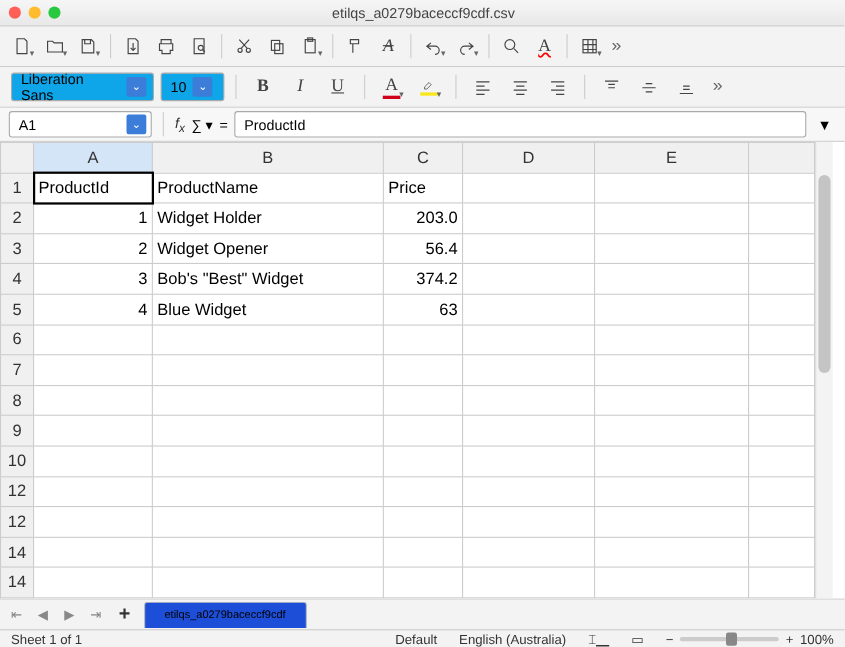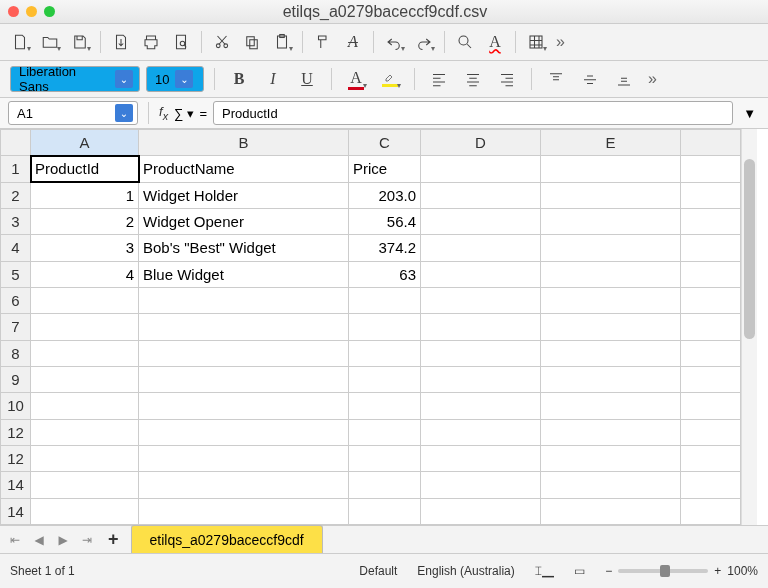--- a/index.html
+++ b/index.html
@@ -19,21 +19,21 @@
     background: linear-gradient(#f6f6f6,#e8e8e8);
     border-bottom: 1px solid #ccc;
     display: flex;
     align-items: center;
     padding: 0 8px;
     position: relative;
   }
   .traffic { display: flex; gap: 7px; }
   .dot { width: 11px; height: 11px; border-radius: 50%; }
   .dot.red{background:#ff5f57;} .dot.yellow{background:#febc2e;} .dot.green{background:#28c840;}
-  .window-title { position:absolute; left:2px; right:0; text-align:center; font-size:16px; color:#444; pointer-events:none;}
+  .window-title { position:absolute; left:2px; right:0; text-align:center; font-size:13px; color:#444; pointer-events:none;}
   .toolbar {
     background:#f3f3f3;
     border-bottom:1px solid #ccc;
     display:flex;
     align-items:center;
     padding:4px 6px;
     gap:2px;
   }
   .tbtn {
     min-width:28px; height:28px;
@@ -68,22 +68,22 @@
   .rowhead{width:30px;text-align:center;background:#f0f0f0;}
   .colA{width:108px;} .colB{width:210px;} .colC{width:72px;} .colD{width:120px;} .colE{width:140px;} .colF{width:60px;}
   th.active{background:#d4e5f7;}
   td.cursor{outline:2px solid #000;outline-offset:-1px;}
   .num{text-align:right;}
   .vscroll{width:16px;background:#f3f3f3;border-left:1px solid #ddd;position:relative;}
   .vthumb{position:absolute;left:2px;right:2px;top:30px;height:180px;background:#c4c4c4;border-radius:7px;}
   .tabs-row{height:28px;background:#f3f3f3;border-top:1px solid #ccc;display:flex;align-items:center;padding:0 6px;gap:6px;}
   .navbtn{width:18px;height:18px;color:#888;display:flex;align-items:center;justify-content:center;cursor:pointer;font-size:12px;}
   .addtab{font-size:18px;font-weight:bold;color:#333;cursor:pointer;padding:0 6px;}
-  .sheet-tab{background:#fde047;border:1px solid #bbb;border-bottom:none;padding:6px 18px;border-radius:3px 3px 0 0;font-size:14px;}
-  .status{height:35px;background:#f3f3f3;border-top:1px solid #ccc;display:flex;align-items:center;padding:0 10px;font-size:12px;color:#333;gap:20px;}
+  .sheet-tab{background:#1d4ed8;border:1px solid #bbb;border-bottom:none;padding:6px 18px;border-radius:3px 3px 0 0;font-size:10px;}
+  .status{height:16px;background:#f3f3f3;border-top:1px solid #ccc;display:flex;align-items:center;padding:0 10px;font-size:12px;color:#333;gap:20px;}
   .status .spacer{flex:1;}
   .zoom{display:flex;align-items:center;gap:6px;}
   .zslider{width:90px;height:4px;background:#ccc;border-radius:2px;position:relative;}
   .zhandle{position:absolute;top:-4px;left:42px;width:10px;height:12px;background:#888;border-radius:2px;}
   svg{width:18px;height:18px;stroke:#444;stroke-width:1.4;fill:none;}
   .overflow{font-size:16px;color:#666;padding:0 4px;}
 </style>
 </head>
 <body>
 

